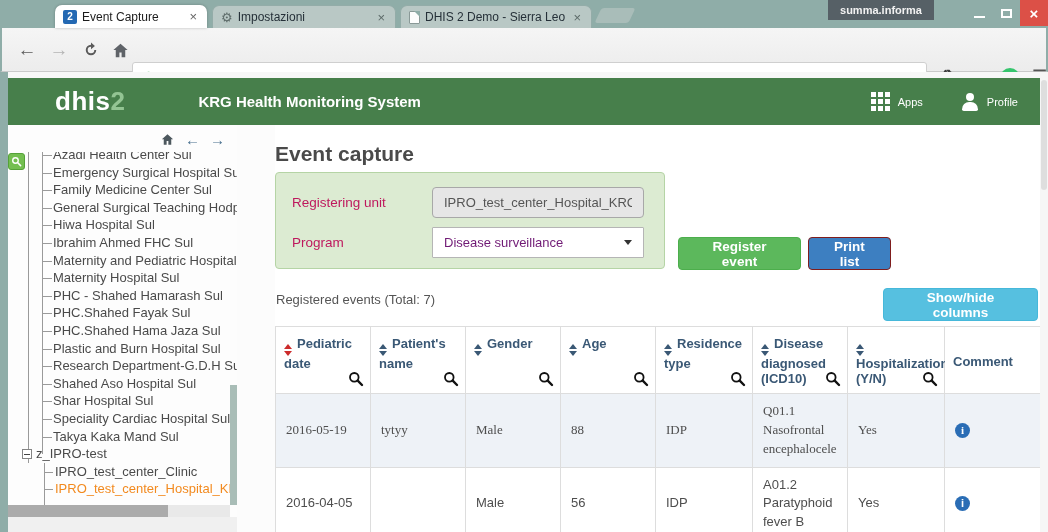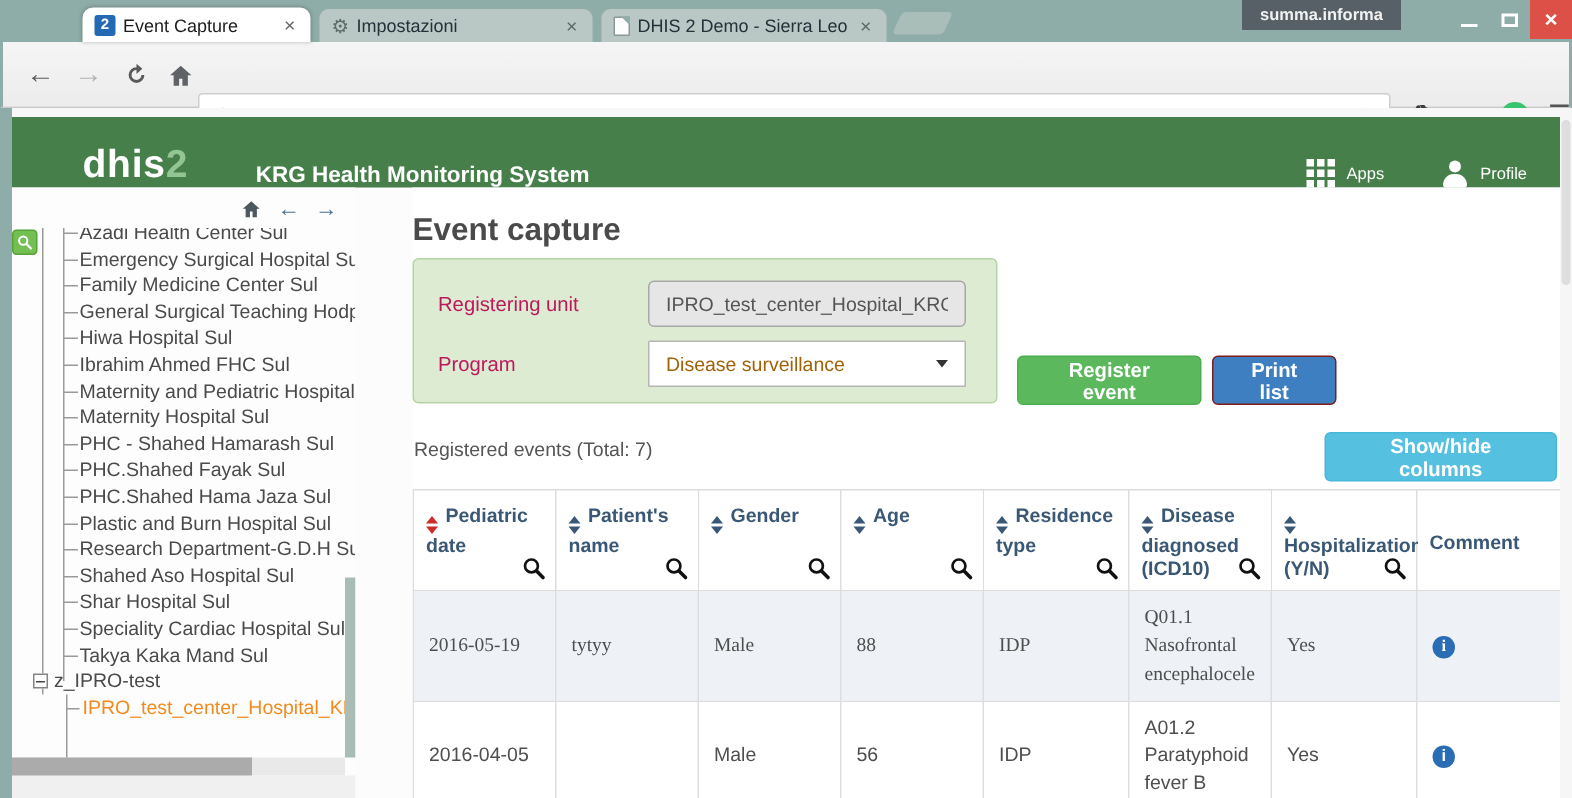--- a/index.html
+++ b/index.html
@@ -45,21 +45,21 @@
   .star { font-size:17px; color:#787878; }
   .ext { position:absolute; top:38px; font-size:16px; color:#3c3c3c; }
   .tri { position:absolute; top:44px; width:0; height:0; border-left:9px solid transparent;
     border-right:9px solid transparent; border-bottom:15px solid #b9b9b9; }
   .donut { position:absolute; top:40px; width:20px; height:20px; border-radius:50%; border:5px solid #36c56d; background:#eafff2; }
   .burger { position:absolute; top:38px; color:#555; font-size:17px; }
 
   
   .gap-strip { position:absolute; left:0; top:72px; width:1048px; height:6px; background:#f7f7f7; }
   .appbar { position:absolute; left:8px; top:78px; width:1032px; height:47px; background:#477f4b;
-    display:flex; align-items:flex-end; color:#fff; }
+    display:flex; align-items:center; color:#fff;gap:28px; }
   .logo { font-size:26px; font-weight:bold; letter-spacing:.5px; margin-left:47px; color:#fff; }
   .logo .num { color:#93c493; }
   .app-title { font-size:15px; font-weight:bold; margin-left:45px; }
   .appbar-right { position:absolute; right:22px; display:flex; align-items:center; gap:38px; }
   .apps-item, .profile-item { display:flex; align-items:center; gap:8px; font-size:11px; cursor:pointer; }
   .grid9 { display:grid; grid-template-columns:repeat(3,5px); grid-auto-rows:5px; gap:2px; }
   .grid9 span { background:#fff; }
   .person { width:18px; height:18px; position:relative; }
   .person::before { content:""; position:absolute; left:5px; top:0; width:8px; height:8px; border-radius:50%; background:#fff; }
   .person::after { content:""; position:absolute; left:1px; top:9px; width:16px; height:9px; border-radius:8px 8px 2px 2px; background:#fff; }
@@ -97,21 +97,21 @@
   
   .main { position:absolute; left:275px; top:125px; width:765px; height:407px; background:#fff; }
   .page-title { font-size:21px; color:#4a4a4a; margin-top:17px; }
   .form-panel { position:absolute; left:0; top:47px; width:390px; height:97px; background:#dcebd2;
     border:1px solid #b5d4a5; border-radius:4px; padding:14px 16px; }
   .form-row { display:flex; align-items:center; height:31px; margin-bottom:9px; }
   .form-label { width:140px; font-size:13.5px; color:#be185d; }
   .ro-input { width:212px; height:31px; background:#e6e6e6; border:1px solid #a8a8a8; border-radius:4px;
     font-size:13px; color:#555; padding:0 11px; font-family:"Liberation Sans", sans-serif; }
   .select { width:212px; height:31px; background:#fff; border:1px solid #b5b5b5; border-radius:1px;
-    display:flex; align-items:center; padding:0 11px; font-size:13px; color:#a16207; cursor:pointer; }
+    display:flex; align-items:center; padding:0 11px; font-size:13px; color:#701a75; cursor:pointer; }
   .select .caret { margin-left:auto; width:0; height:0; border-left:4px solid transparent;
     border-right:4px solid transparent; border-top:5px solid #333; }
   .btn { position:absolute; height:33px; border:none; border-radius:4px; color:#fff;
     font-weight:bold; font-size:13.5px; font-family:"Liberation Sans", sans-serif; cursor:pointer; padding:0 14px; }
   .btn-register { left:403px; top:112px; width:123px; background:#5cb85c; border:1px solid #4cae4c; }
   .btn-print { left:533px; top:112px; width:83px; background:#3d7fc1; border:1px solid #7f1d1d; }
   .summary { position:absolute; left:1px; top:167px; font-size:13px; color:#555; }
   .btn-showhide { right:2px; top:163px; width:155px; background:#56c0e0; border:1px solid #46b8da; }
 
   
@@ -255,20 +255,21 @@
         <div class="trow fac">Plastic and Burn Hospital Sul</div>
         <div class="trow fac">Research Department-G.D.H Sul</div>
         <div class="trow fac">Shahed Aso Hospital Sul</div>
         <div class="trow fac">Shar Hospital Sul</div>
         <div class="trow fac">Speciality Cardiac Hospital Sul</div>
         <div class="trow fac">Takya Kaka Mand Sul</div>
         <div class="trow parent">
           <span class="expander"></span>
           <span>z_IPRO-test</span>
         </div>
+        <div class="trow child">IPRO_test_center_Clinic</div>
         <div class="trow child selected">IPRO_test_center_Hospital_KRG</div>
       </div>
     </div>
     <div class="side-vscroll">
         <span class="thumb"></span>
       </div>
     <div class="side-bottom"></div>
     <div class="side-hscroll">
         <span class="thumb"></span>
       </div>

